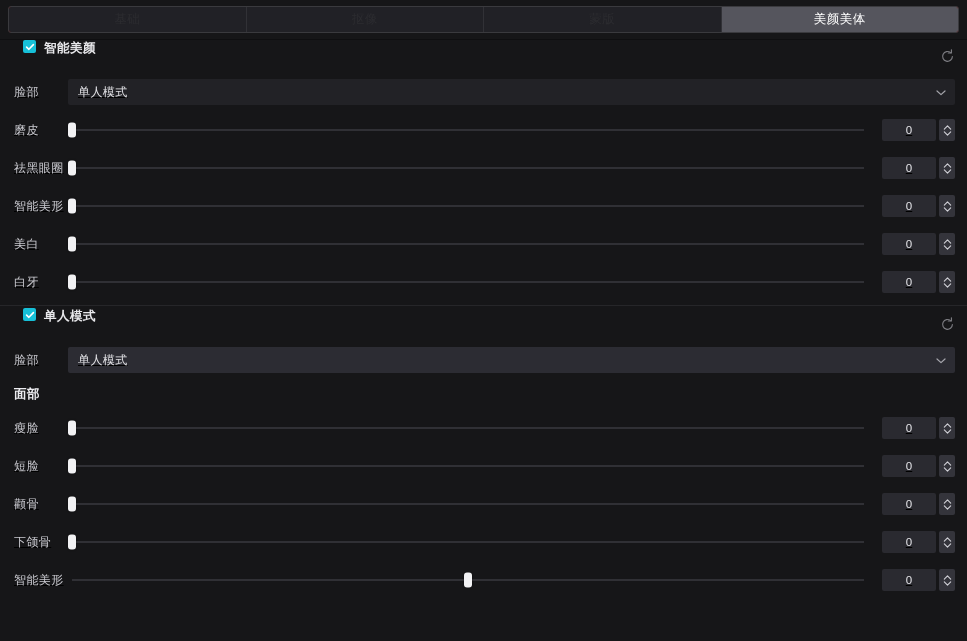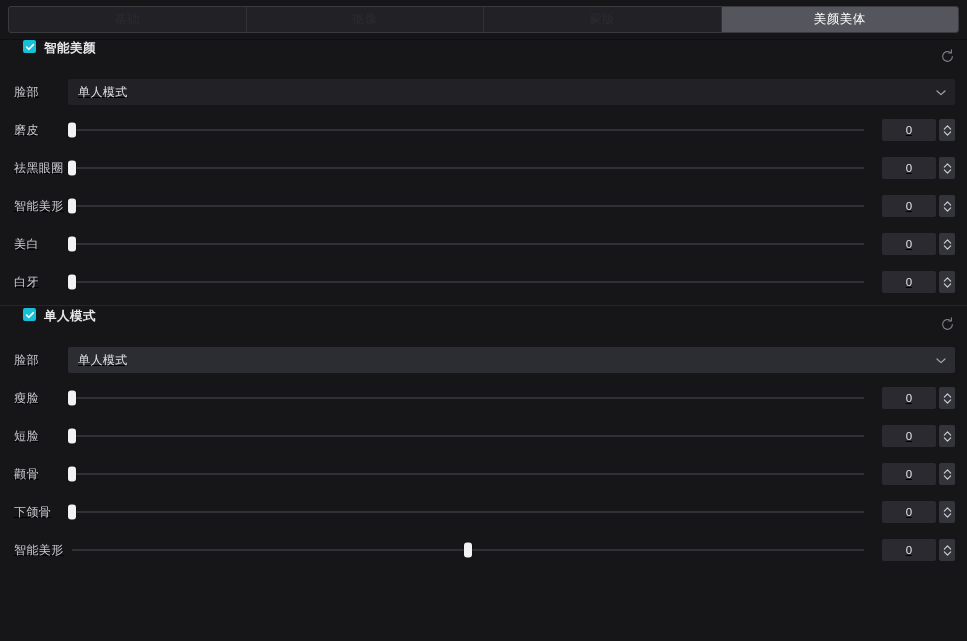--- a/index.html
+++ b/index.html
@@ -344,20 +344,21 @@
       </div>
       <div class="row">
         <span class="row-label">脸部</span>
         <div class="select hover">
           <span>单人模式</span>
           <span class="chev"><svg width="10" height="6" viewBox="0 0 10 6" aria-hidden="true">
               <path d="M1 1 L5 4.6 L9 1" fill="none" stroke="#cfcfd6" stroke-width="1.2" stroke-linecap="round" stroke-linejoin="round"></path>
             </svg></span>
         </div>
       </div>
+      <div class="subhead">面部</div>
       <div class="row">
         <span class="row-label wide">瘦脸</span>
         <div class="slider-wrap">
           <div class="track"></div>
           <div class="thumb" style="left:0%"></div>
         </div>
         <div class="numwrap">
           <div class="numbox">0</div>
           <div class="spin">
             <svg width="9" height="13" viewBox="0 0 9 13" aria-hidden="true">

